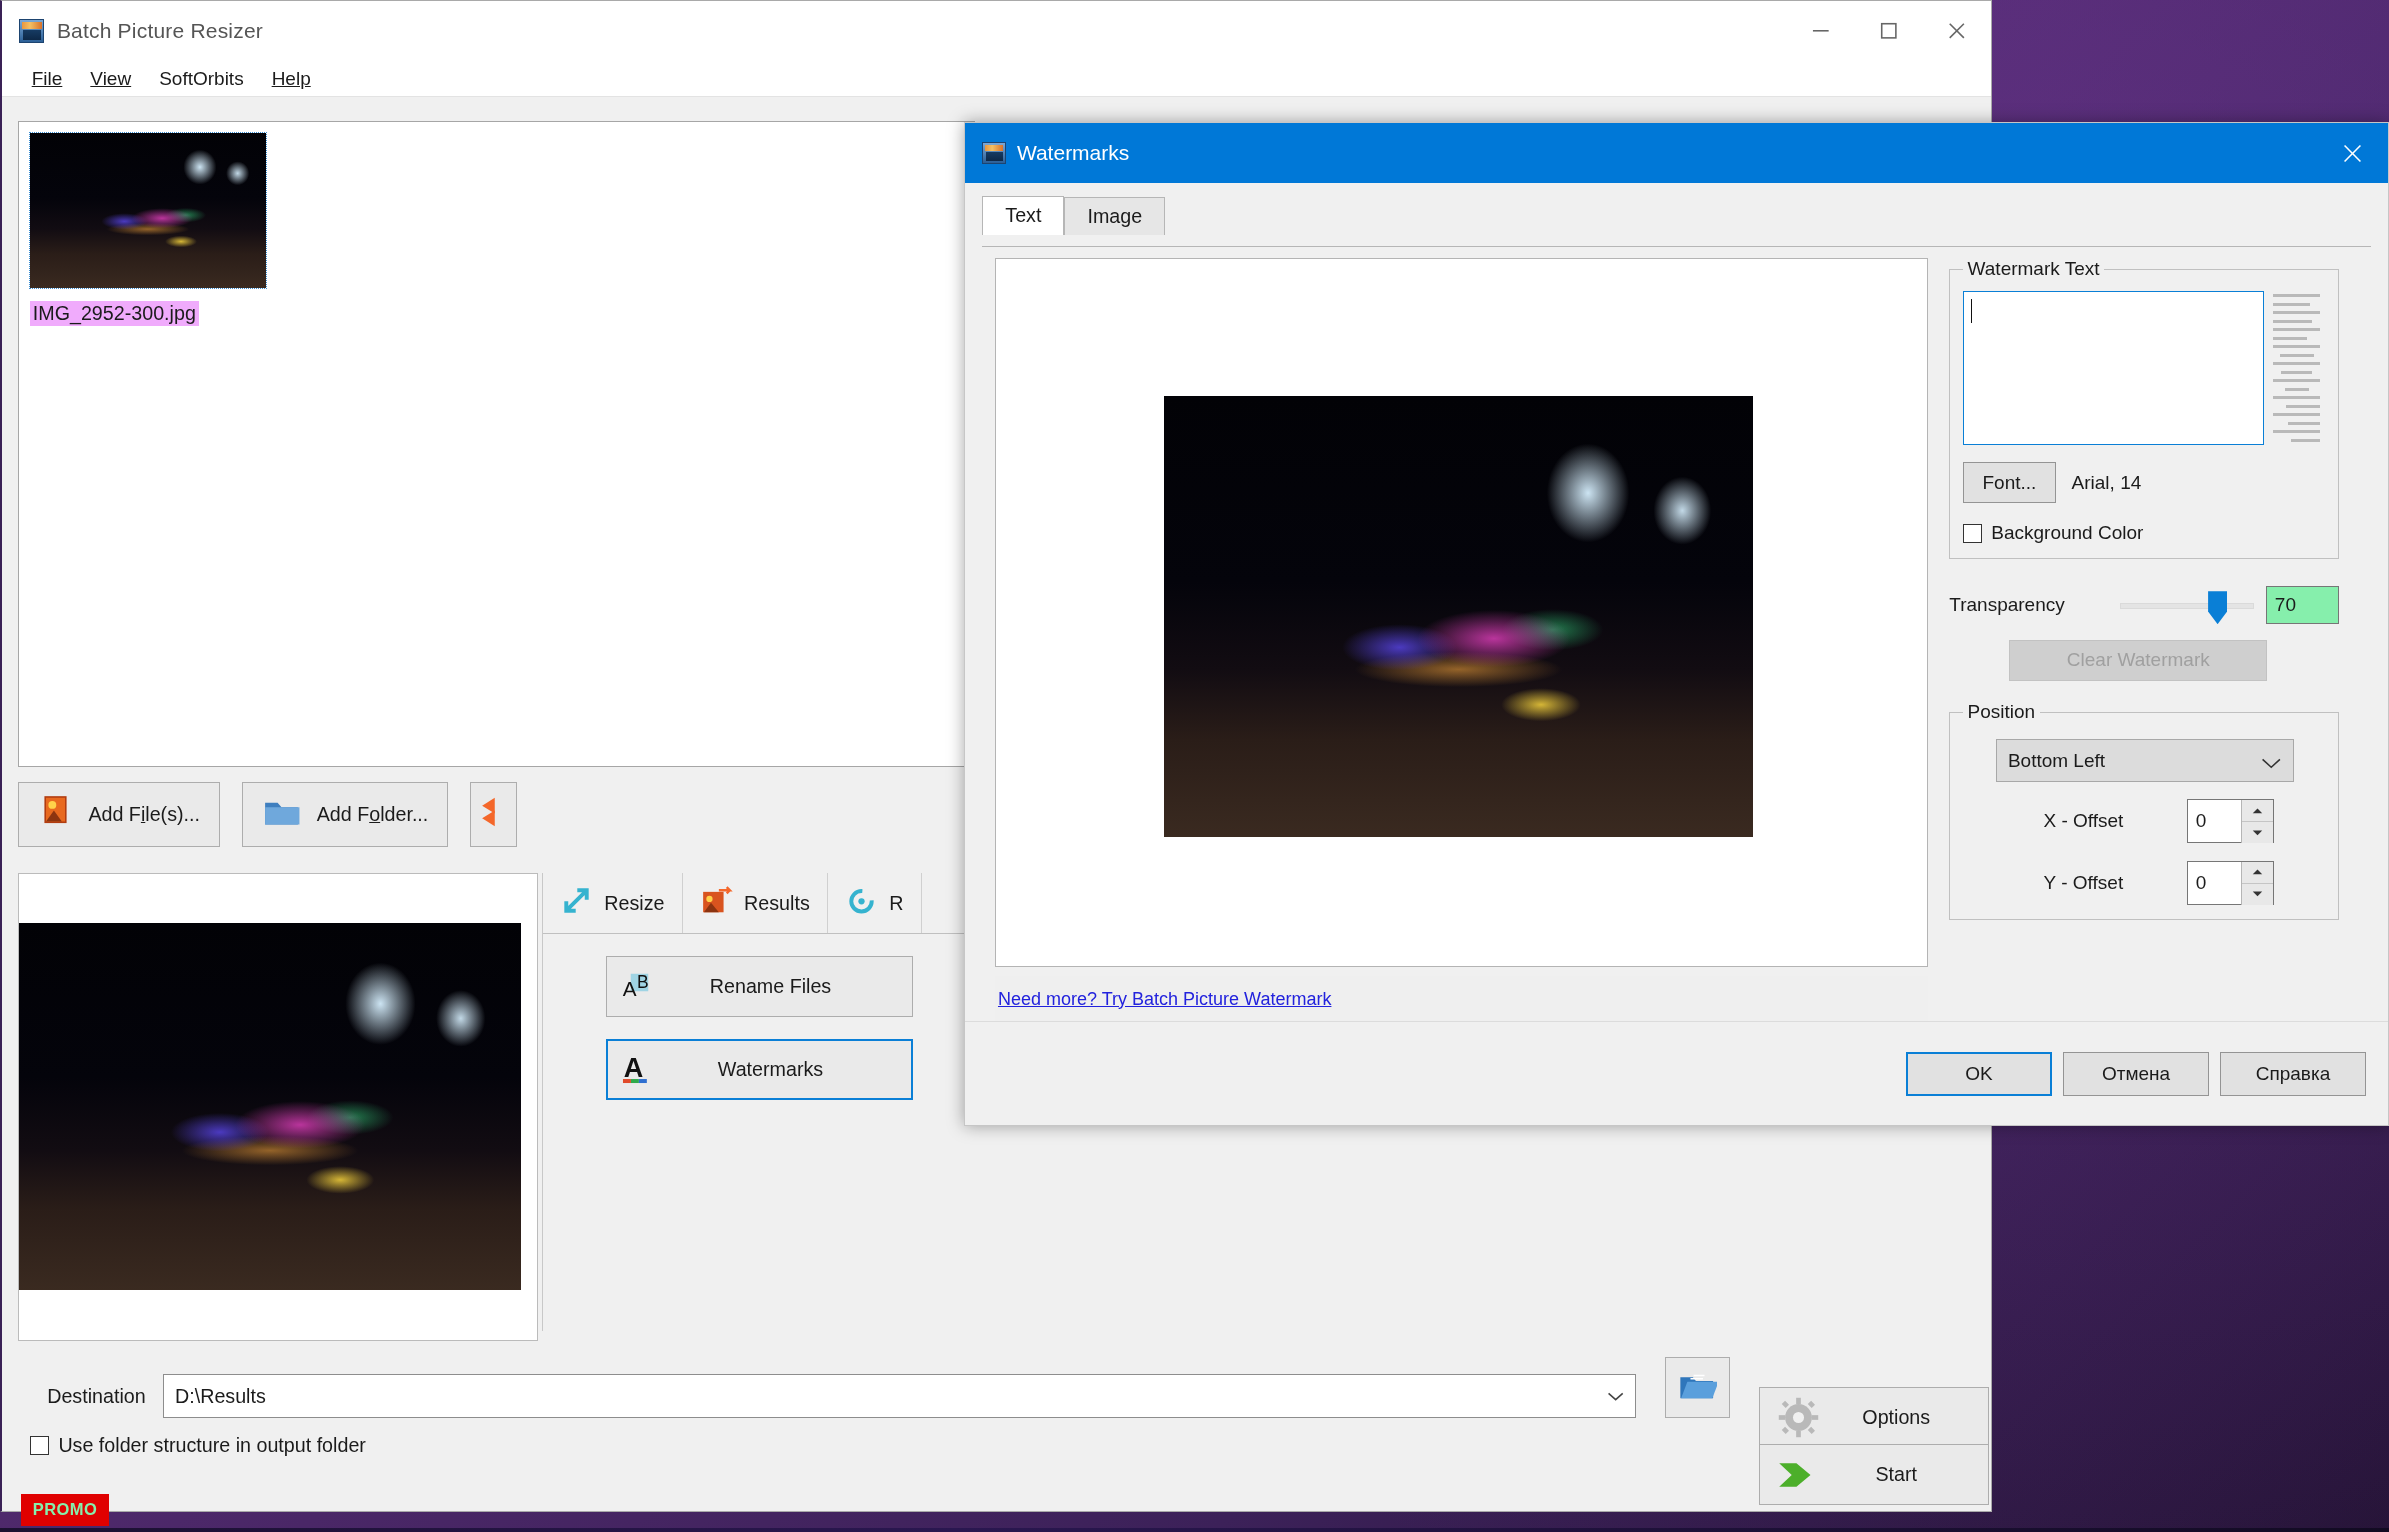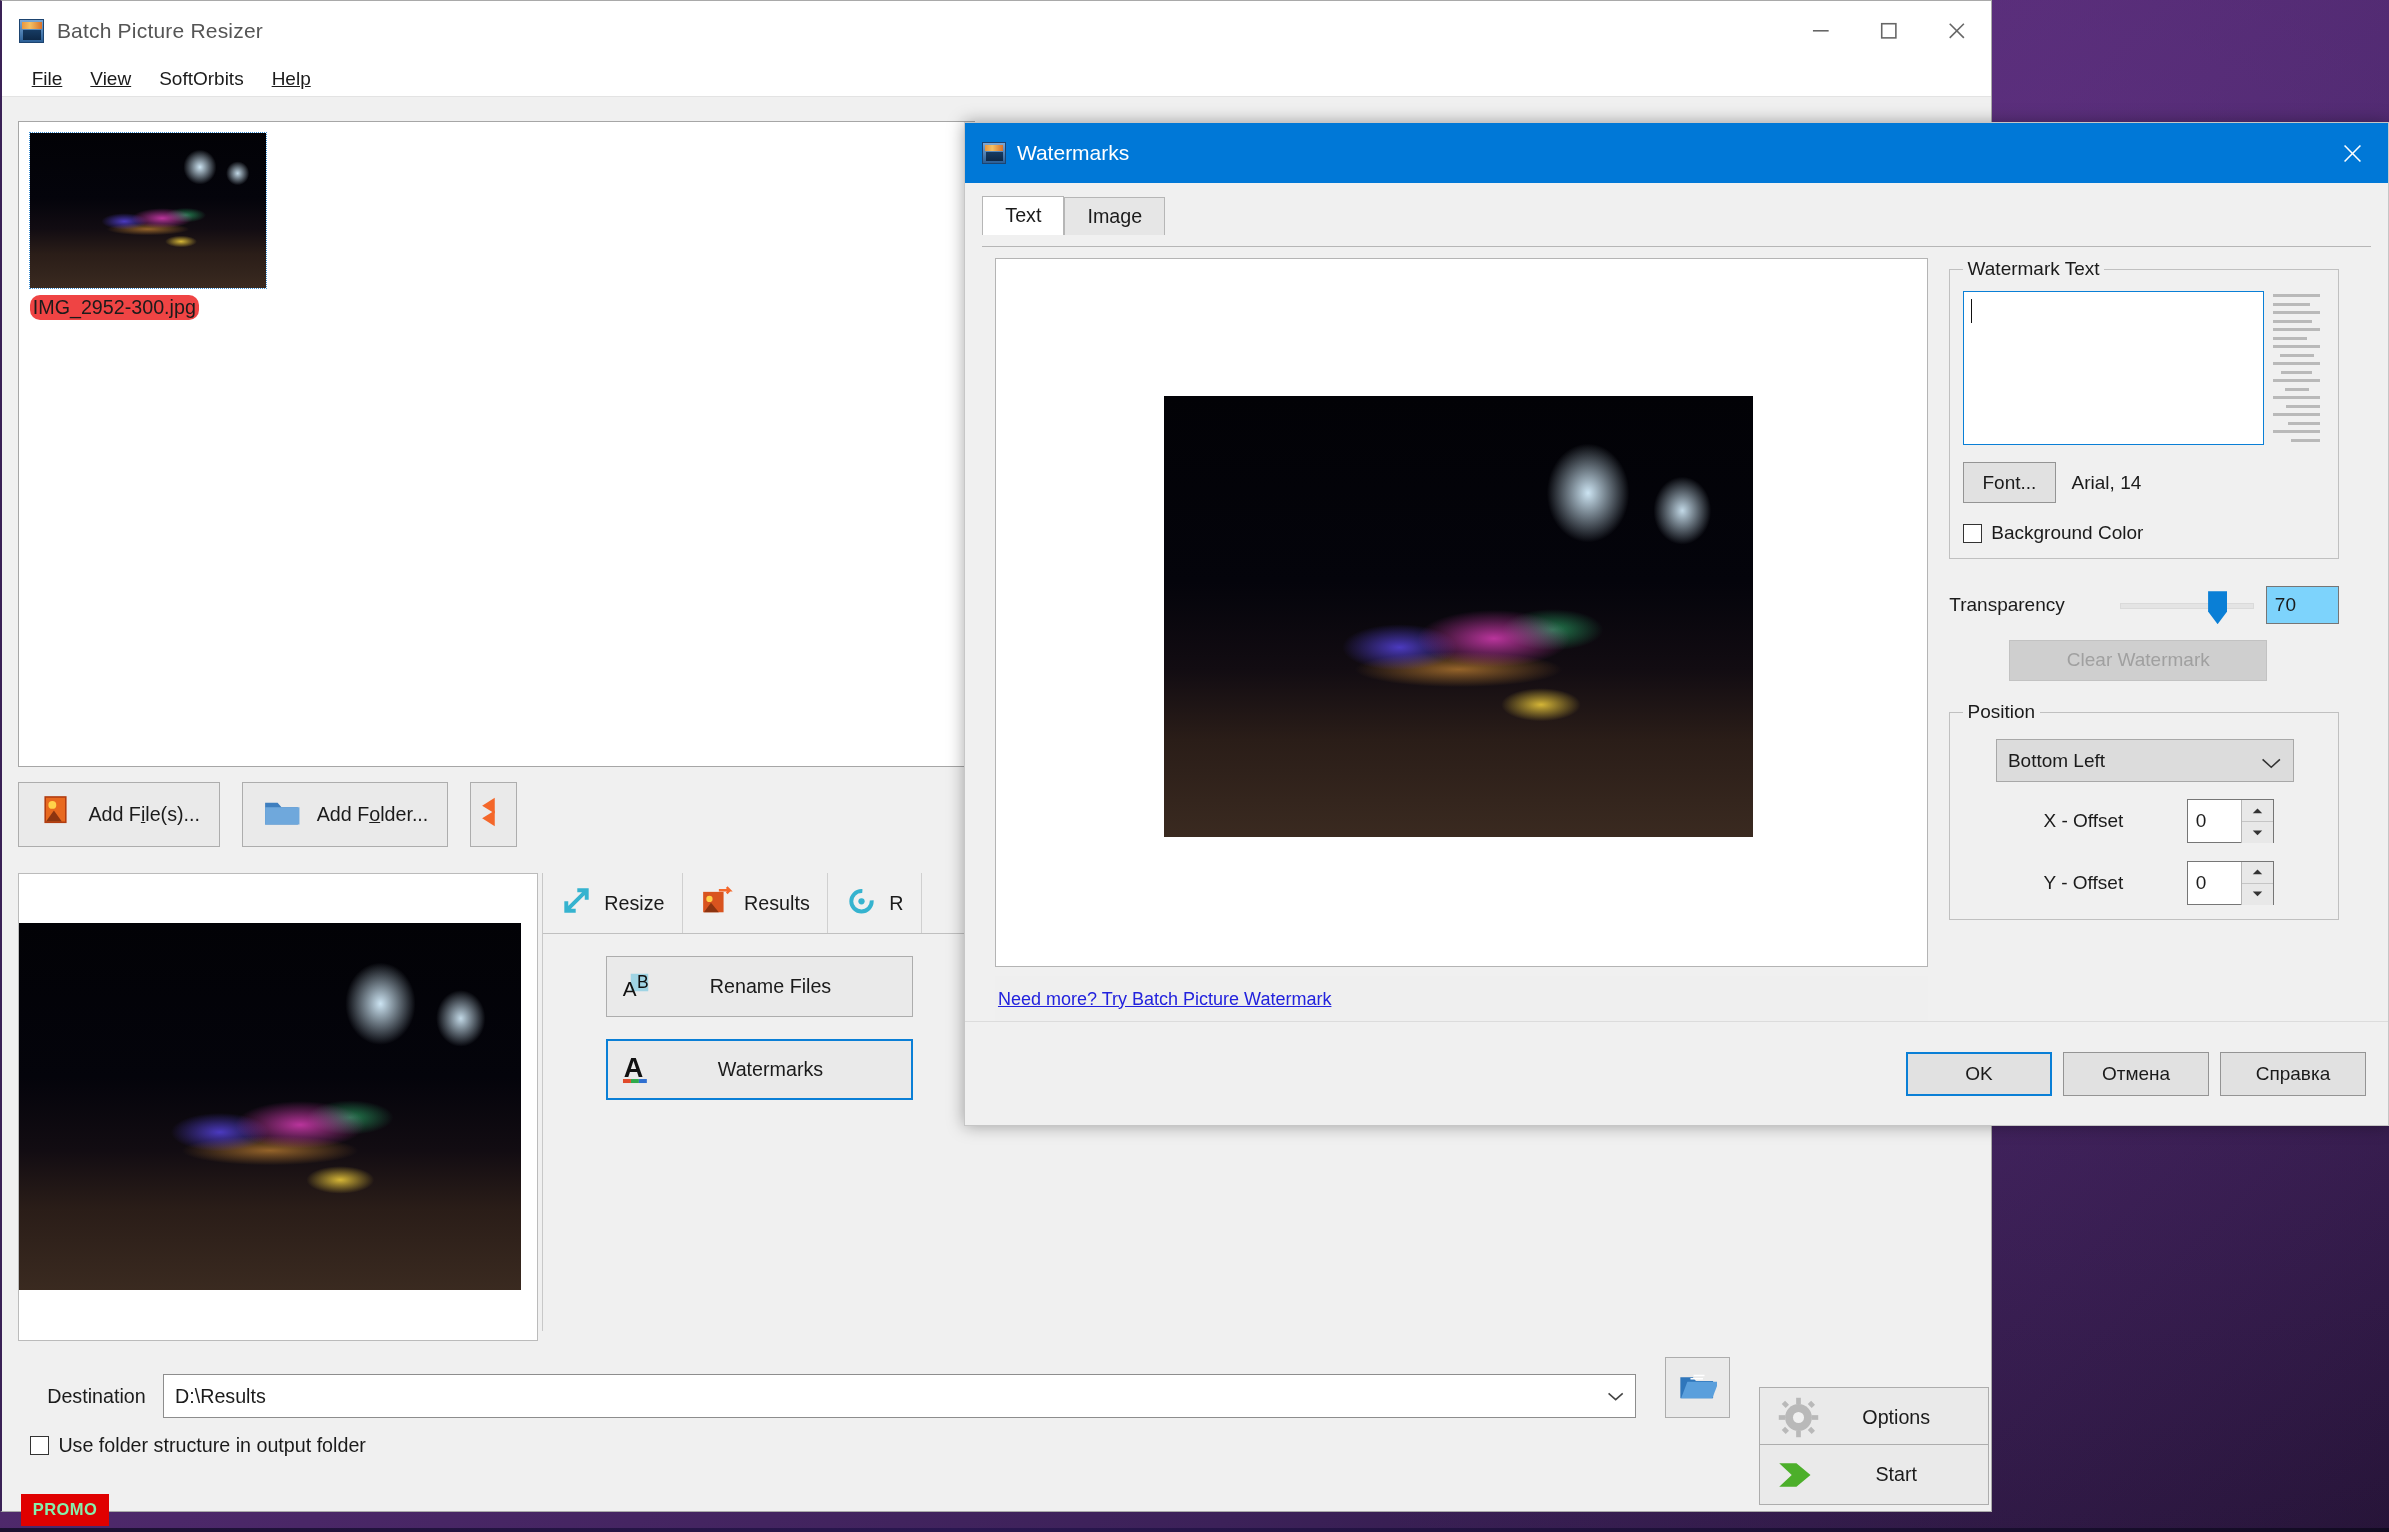--- a/index.html
+++ b/index.html
@@ -82,22 +82,22 @@
       radial-gradient(ellipse 10% 16% at 72% 22%, rgba(215,240,255,.95), rgba(150,200,245,0) 70%),
       radial-gradient(ellipse 7% 11% at 88% 26%, rgba(215,240,255,.9), rgba(150,200,245,0) 70%),
       radial-gradient(ellipse 18% 9% at 56% 55%, rgba(215,60,180,.85), rgba(120,40,180,0) 72%),
       radial-gradient(ellipse 13% 7% at 40% 57%, rgba(90,70,235,.8), rgba(60,40,180,0) 75%),
       radial-gradient(ellipse 11% 6% at 66% 53%, rgba(50,200,120,.6), rgba(20,120,90,0) 78%),
       radial-gradient(ellipse 22% 5% at 50% 62%, rgba(255,170,60,.55), rgba(180,100,30,0) 80%),
       radial-gradient(ellipse 9% 5% at 64% 70%, rgba(245,210,60,.85), rgba(180,150,30,0) 75%),
       linear-gradient(180deg, #020206 0%, #04040b 42%, #120c12 62%, #2a1d18 78%, #3a2a20 100%);
   }
   #thumb-name {
-    margin-top: 7px; font-size: 19.7px; color: #1b1b1b;
-    background: #ef4444; display:inline-block; padding: 0.8px 3.1px; border-radius: 10px;
+    margin-top: 13px; font-size: 19.7px; color: #1b1b1b;
+    background: #f0abfc; display:inline-block; padding: 0.8px 3.1px;
   }
   
   #actions-row {
     position: absolute; left: 15.7px; top: 781px; display: flex; gap: 22px;
   }
   .act-btn {
     height: 65px; background: #eaeaea; border: 0.8px solid #adadad;
     display:flex; align-items:center; gap: 15.7px; padding: 0 19px;
     font-size: 19.7px; color: #1b1b1b;
   }
@@ -244,21 +244,21 @@
   #slider-track {
     position:absolute; left:0; top: 13.4px; width: 134px; height: 6.3px;
     background: #e4e4e4; border: 0.8px solid #dadada;
   }
   #slider-thumb {
     position:absolute; left: 88px; top: 1.6px; width: 19px; height: 33px;
     background: #0a7fd6;
     clip-path: polygon(0 0, 100% 0, 100% 62%, 50% 100%, 0 62%);
   }
   #trans-value {
-    width: 76px; height: 38px; background: #7dd3fc; border: 0.8px solid #767676;
+    width: 76px; height: 38px; background: #86efac; border: 0.8px solid #767676;
     display:flex; align-items:center; padding-left: 7.9px; font-size: 19px; color:#1b1b1b;
     margin-left: 17.3px;
   }
   #clear-wm {
     margin: 15.7px 0 0 60px; width: 258px; height: 41px;
     background:#cfcfcf; border: 0.8px solid #c2c2c2; color: #a0a0a0;
     display:flex; align-items:center; justify-content:center; font-size: 19px;
   }
   #position-grp { margin-top: 20.5px; }
   #pos-select {

